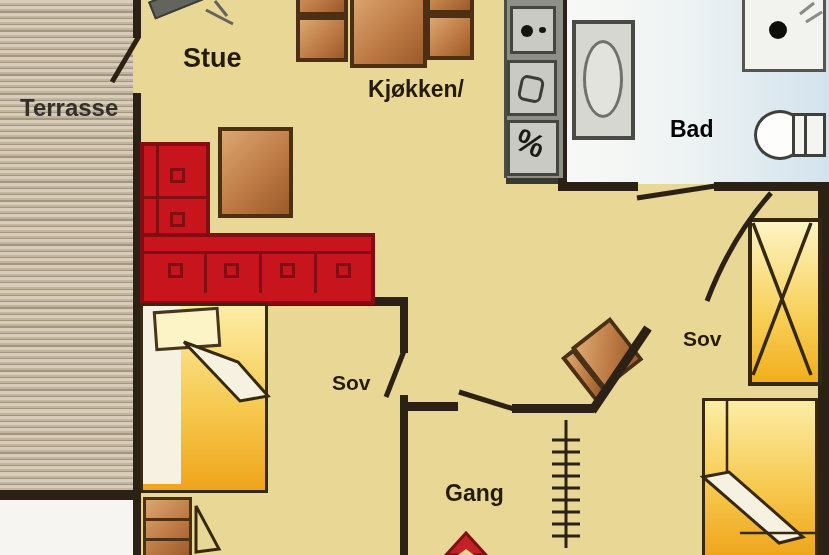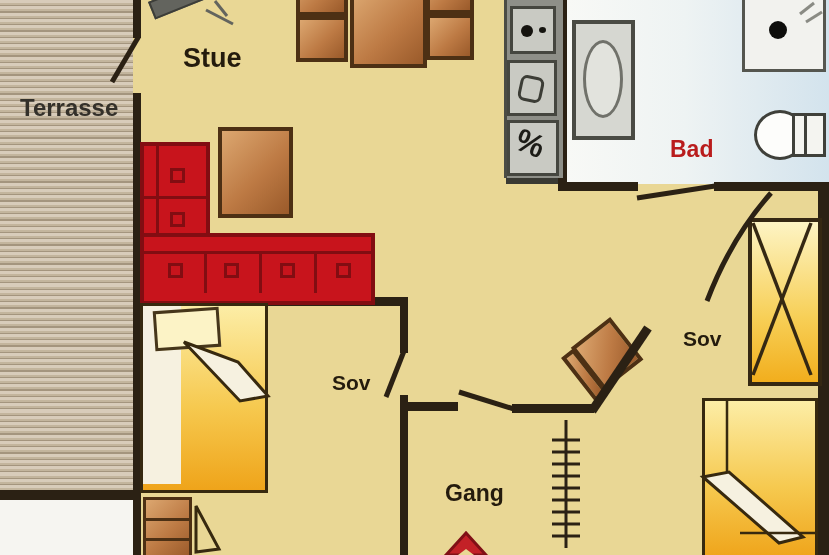--- a/index.html
+++ b/index.html
@@ -155,19 +155,20 @@
     </g>
     <g>
       <polygon points="466,533 446,555 486,555" fill="#c32127" stroke="#801016" stroke-width="3"></polygon>
       <polygon points="466,549 458,555 474,555" fill="#e9d795"></polygon>
     </g>
   </svg>
 
   <div class="lbl" style="left:20px;top:94px;font-size:24px;color:#33302a;">Terrasse</div>
   <div class="lbl" style="left:183px;top:43px;font-size:27px;">Stue</div>
   <div class="lbl" style="left:330px;top:76px;width:172px;text-align:center;font-size:23px;line-height:1.18;white-space:normal;">
+    <span style="display:block;">Kjøkken/</span>
   </div>
-  <div class="lbl" style="left:670px;top:136px;font-size:23px;color:#b91c1c;">Bad</div>
+  <div class="lbl" style="left:670px;top:116px;font-size:23px;color:#000000;">Bad</div>
   <div class="lbl" style="left:332px;top:371px;font-size:21px;">Sov</div>
   <div class="lbl" style="left:683px;top:327px;font-size:21px;">Sov</div>
   <div class="lbl" style="left:445px;top:480px;font-size:23px;">Gang</div>
 
 </div>
 
 </body></html>

